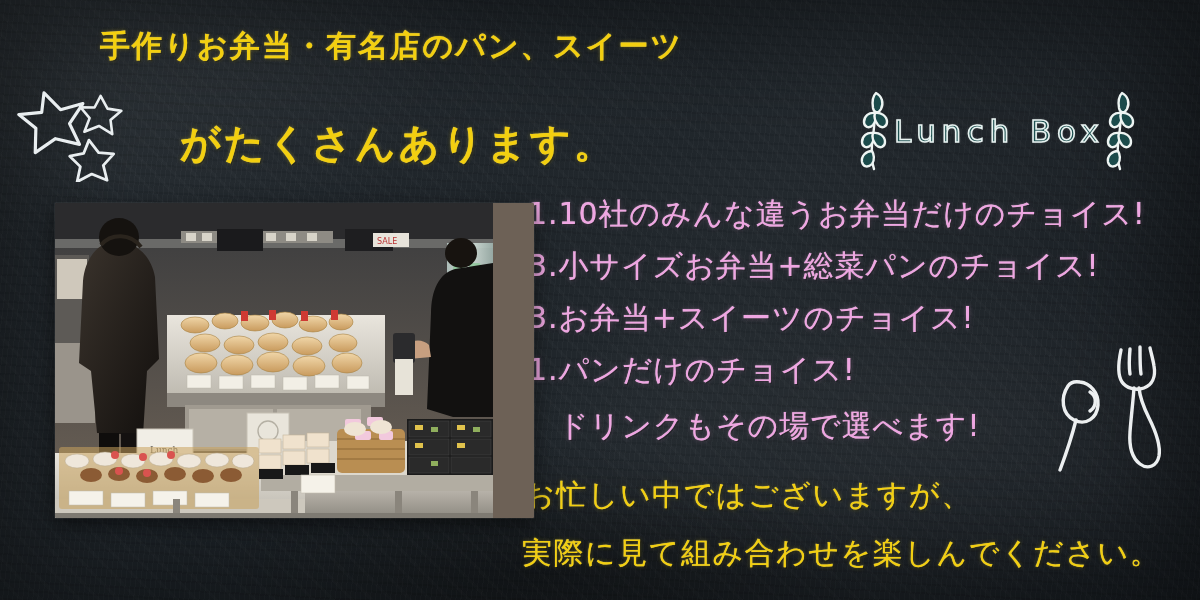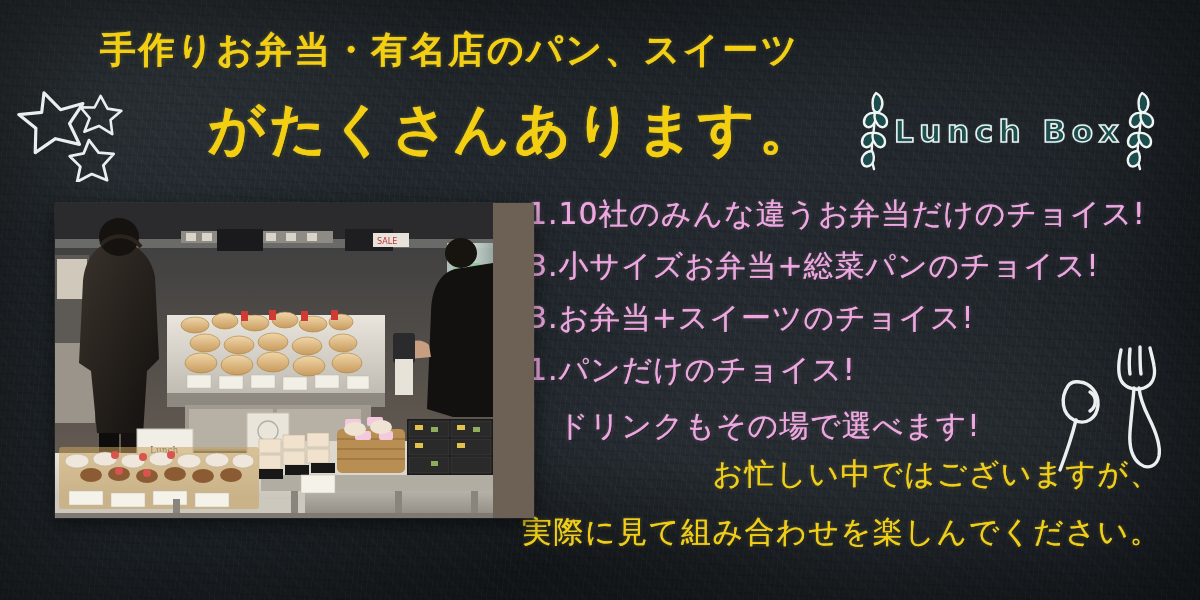--- a/index.html
+++ b/index.html
@@ -37,41 +37,41 @@
     text-shadow:0 0 1px rgba(255,245,160,.75), 0 0 4px rgba(243,207,16,.30), 1px 1px 0 rgba(0,0,0,.5);
     letter-spacing:.07em;
     white-space:nowrap;
   }
   .chalk-pink{
     color:#efa6e2;
     text-shadow:0 0 1px rgba(255,225,250,.7), 0 0 5px rgba(239,166,226,.28), 1px 1px 0 rgba(0,0,0,.5);
     letter-spacing:.03em;
     white-space:nowrap;
   }
-  #title-line1{left:100px;top:26px;font-size:36px;font-weight:700;}
-  #title-line2{left:180px;top:92px;font-size:56px;font-weight:700;margin-left:28px;}
+  #title-line1{left:100px;top:26px;font-size:30px;font-weight:700;}
+  #title-line2{left:180px;top:116px;font-size:40px;font-weight:700;}
 
   
   #lunchbox{left:858px;top:88px;width:266px;height:86px;display:flex;align-items:center;justify-content:space-between;}
   #lunchbox-text{
-    font-size:31px;letter-spacing:.18em;font-weight:700;
+    font-size:31px;letter-spacing:.18em;font-weight:400;
     color:#1d4f4f;
     -webkit-text-stroke:1.6px #e8f3f1;
     text-shadow:0 0 3px rgba(232,243,241,.35);
     white-space:nowrap;
     font-family:"DejaVu Sans","Liberation Sans",sans-serif;
   }
 
   
   #choices{left:528px;top:188px;width:660px;}
   .choice-row{font-size:30px;line-height:52px;height:52px;}
   #drink-line{left:558px;top:406px;font-size:30px;}
 
   
-  #closing{left:524px;top:445px;text-align:right;}
+  #closing{left:524px;top:466px;}
   .closing-row{font-size:30px;line-height:58px;height:58px;letter-spacing:.05em;}
   #closing-row-1{margin-left:0px;}
   #closing-row-2{margin-left:-2px;}
 
   
   #photo{
     left:55px;top:203px;width:479px;height:315px;
     overflow:hidden;border-radius:1px;
     box-shadow:0 0 0 1px rgba(255,255,255,.06), 0 6px 20px rgba(0,0,0,.55);
     background:#6d6156;

